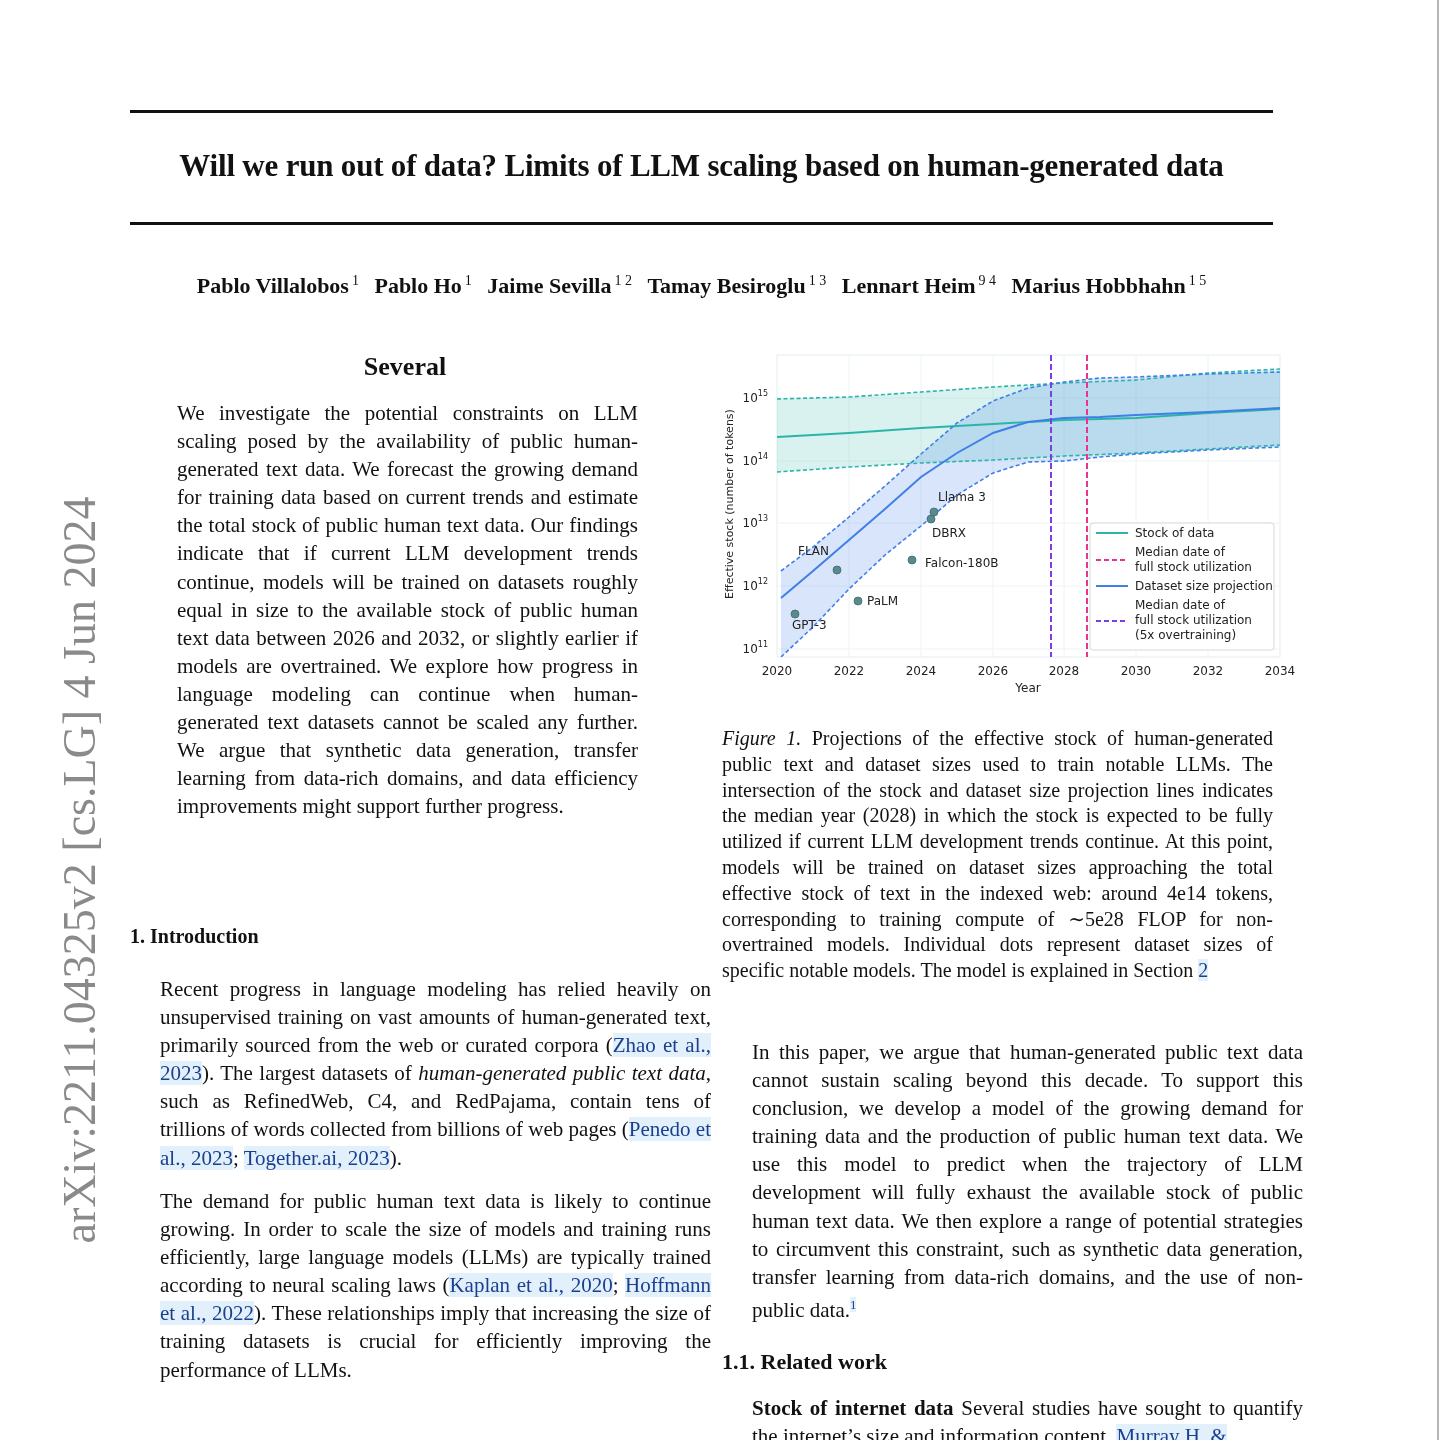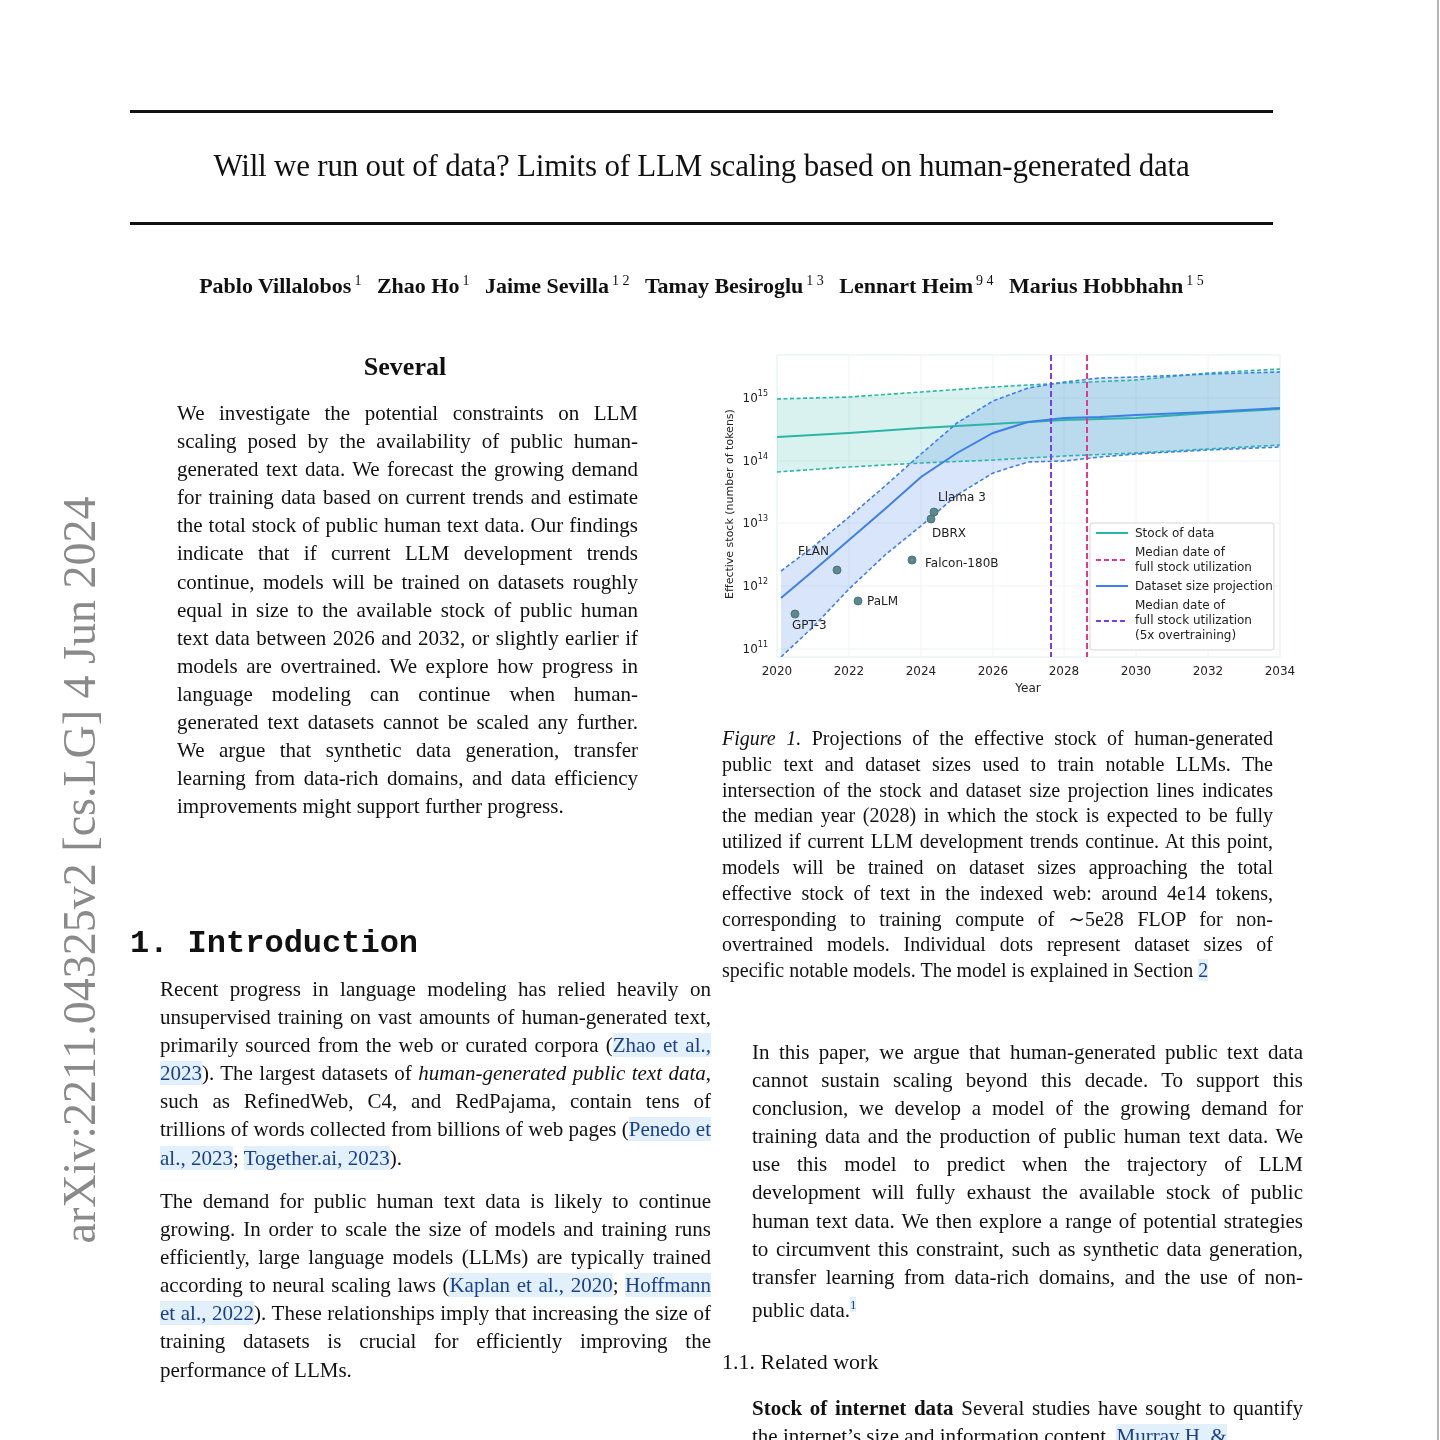--- a/index.html
+++ b/index.html
@@ -1,54 +1,54 @@
 <!DOCTYPE html>
 <html><head>
 <meta charset="utf-8">
 <style>
   html, body { margin:0; padding:0; }
   body { width:1440px; height:1440px; background:#ffffff; position:relative; overflow:hidden;
          font-family:"Liberation Serif","DejaVu Serif",serif; color:#111; }
   .rule { position:absolute; left:130px; width:1143px; height:3px; background:#111; }
   .title { position:absolute; left:130px; width:1143px; top:148px; text-align:center;
-           font-weight:normal; font-size:31px; letter-spacing:-0.2px; }
+           font-weight:bold; font-size:31px; letter-spacing:-0.2px; }
   .authors { position:absolute; left:130px; width:1143px; top:273px; text-align:center;
              font-weight:bold; font-size:22px; white-space:nowrap; }
   .authors .au { margin:7px 5px; }
   .authors sup { font-weight:normal; font-size:14px; vertical-align:8px; margin-left:3px; }
   .arxiv { position:absolute; left:-330px; top:830px; width:820px; height:80px;
            transform:rotate(-90deg); transform-origin:center; color:#8a8a8a; font-size:46px;
            text-align:center; line-height:80px; white-space:nowrap; }
   .page-edge { position:absolute; left:1437px; top:0; width:2px; height:1440px; background:#b5b5b5; }
   .abs-head { position:absolute; left:130px; width:550px; top:352px; text-align:center;
               font-weight:bold; font-size:26px; }
   .abs-body { position:absolute; left:177px; width:461px; top:399px; font-size:21px;
               line-height:28.1px; text-align:justify; }
-  .h1 { position:absolute; left:130px; top:925px; font-weight:bold; font-size:32px;font-family:Liberation Mono, monospace; }
+  .h1 { position:absolute; left:130px; top:925px; font-weight:bold; font-size:20px; }
   .para { position:absolute; font-size:21px; line-height:28.1px; text-align:justify;margin-left:30px; }
   .cite { color:#1a3f8f; background:#e2f0fb; }
   .cap { position:absolute; left:722px; width:551px; top:726px; font-size:20px; line-height:25.8px; text-align:justify; }
   .cap i { }
-  .h2 { position:absolute; left:722px; top:1349px; font-weight:normal; font-size:22px; }
+  .h2 { position:absolute; left:722px; top:1349px; font-weight:bold; font-size:22px; }
   .chart { position:absolute; left:718px; top:350px; width:582px; height:350px; }
   .chart text { font-family:"DejaVu Sans","Liberation Sans",sans-serif; }
   .chart .tick { font-family:"Liberation Serif","DejaVu Serif",serif; font-size:12px; fill:#222; }
 </style>
 </head>
 <body>
 
 <div class="page-edge"></div>
 
 <div class="rule" style="top:110px"></div>
 <div class="title">Will we run out of data? Limits of LLM scaling based on human-generated data</div>
 <div class="rule" style="top:222px"></div>
 
 <div class="authors">
   <span class="au"><span>Pablo Villalobos</span><sup>1</sup></span>
-  <span class="au"><span>Zhao Ho</span><sup>1</sup></span>
+  <span class="au"><span>Pablo Ho</span><sup>1</sup></span>
   <span class="au"><span>Jaime Sevilla</span><sup>1 2</sup></span>
   <span class="au"><span>Tamay Besiroglu</span><sup>1 3</sup></span>
   <span class="au"><span>Lennart Heim</span><sup>9 4</sup></span>
   <span class="au"><span>Marius Hobbhahn</span><sup>1 5</sup></span>
 </div>
 
 <div class="arxiv">arXiv:2211.04325v2  [cs.LG]  4 Jun 2024</div>
 
 <div class="abs-head">Several</div>
 <div class="abs-body">We investigate the potential constraints on LLM scaling posed by the availability of public human-generated text data. We forecast the growing demand for training data based on current trends and estimate the total stock of public human text data. Our findings indicate that if current LLM development trends continue, models will be trained on datasets roughly equal in size to the available stock of public human text data between 2026 and 2032, or slightly earlier if models are overtrained. We explore how progress in language modeling can continue when human-generated text datasets cannot be scaled any further. We argue that synthetic data generation, transfer learning from data-rich domains, and data efficiency improvements might support further progress.</div>

